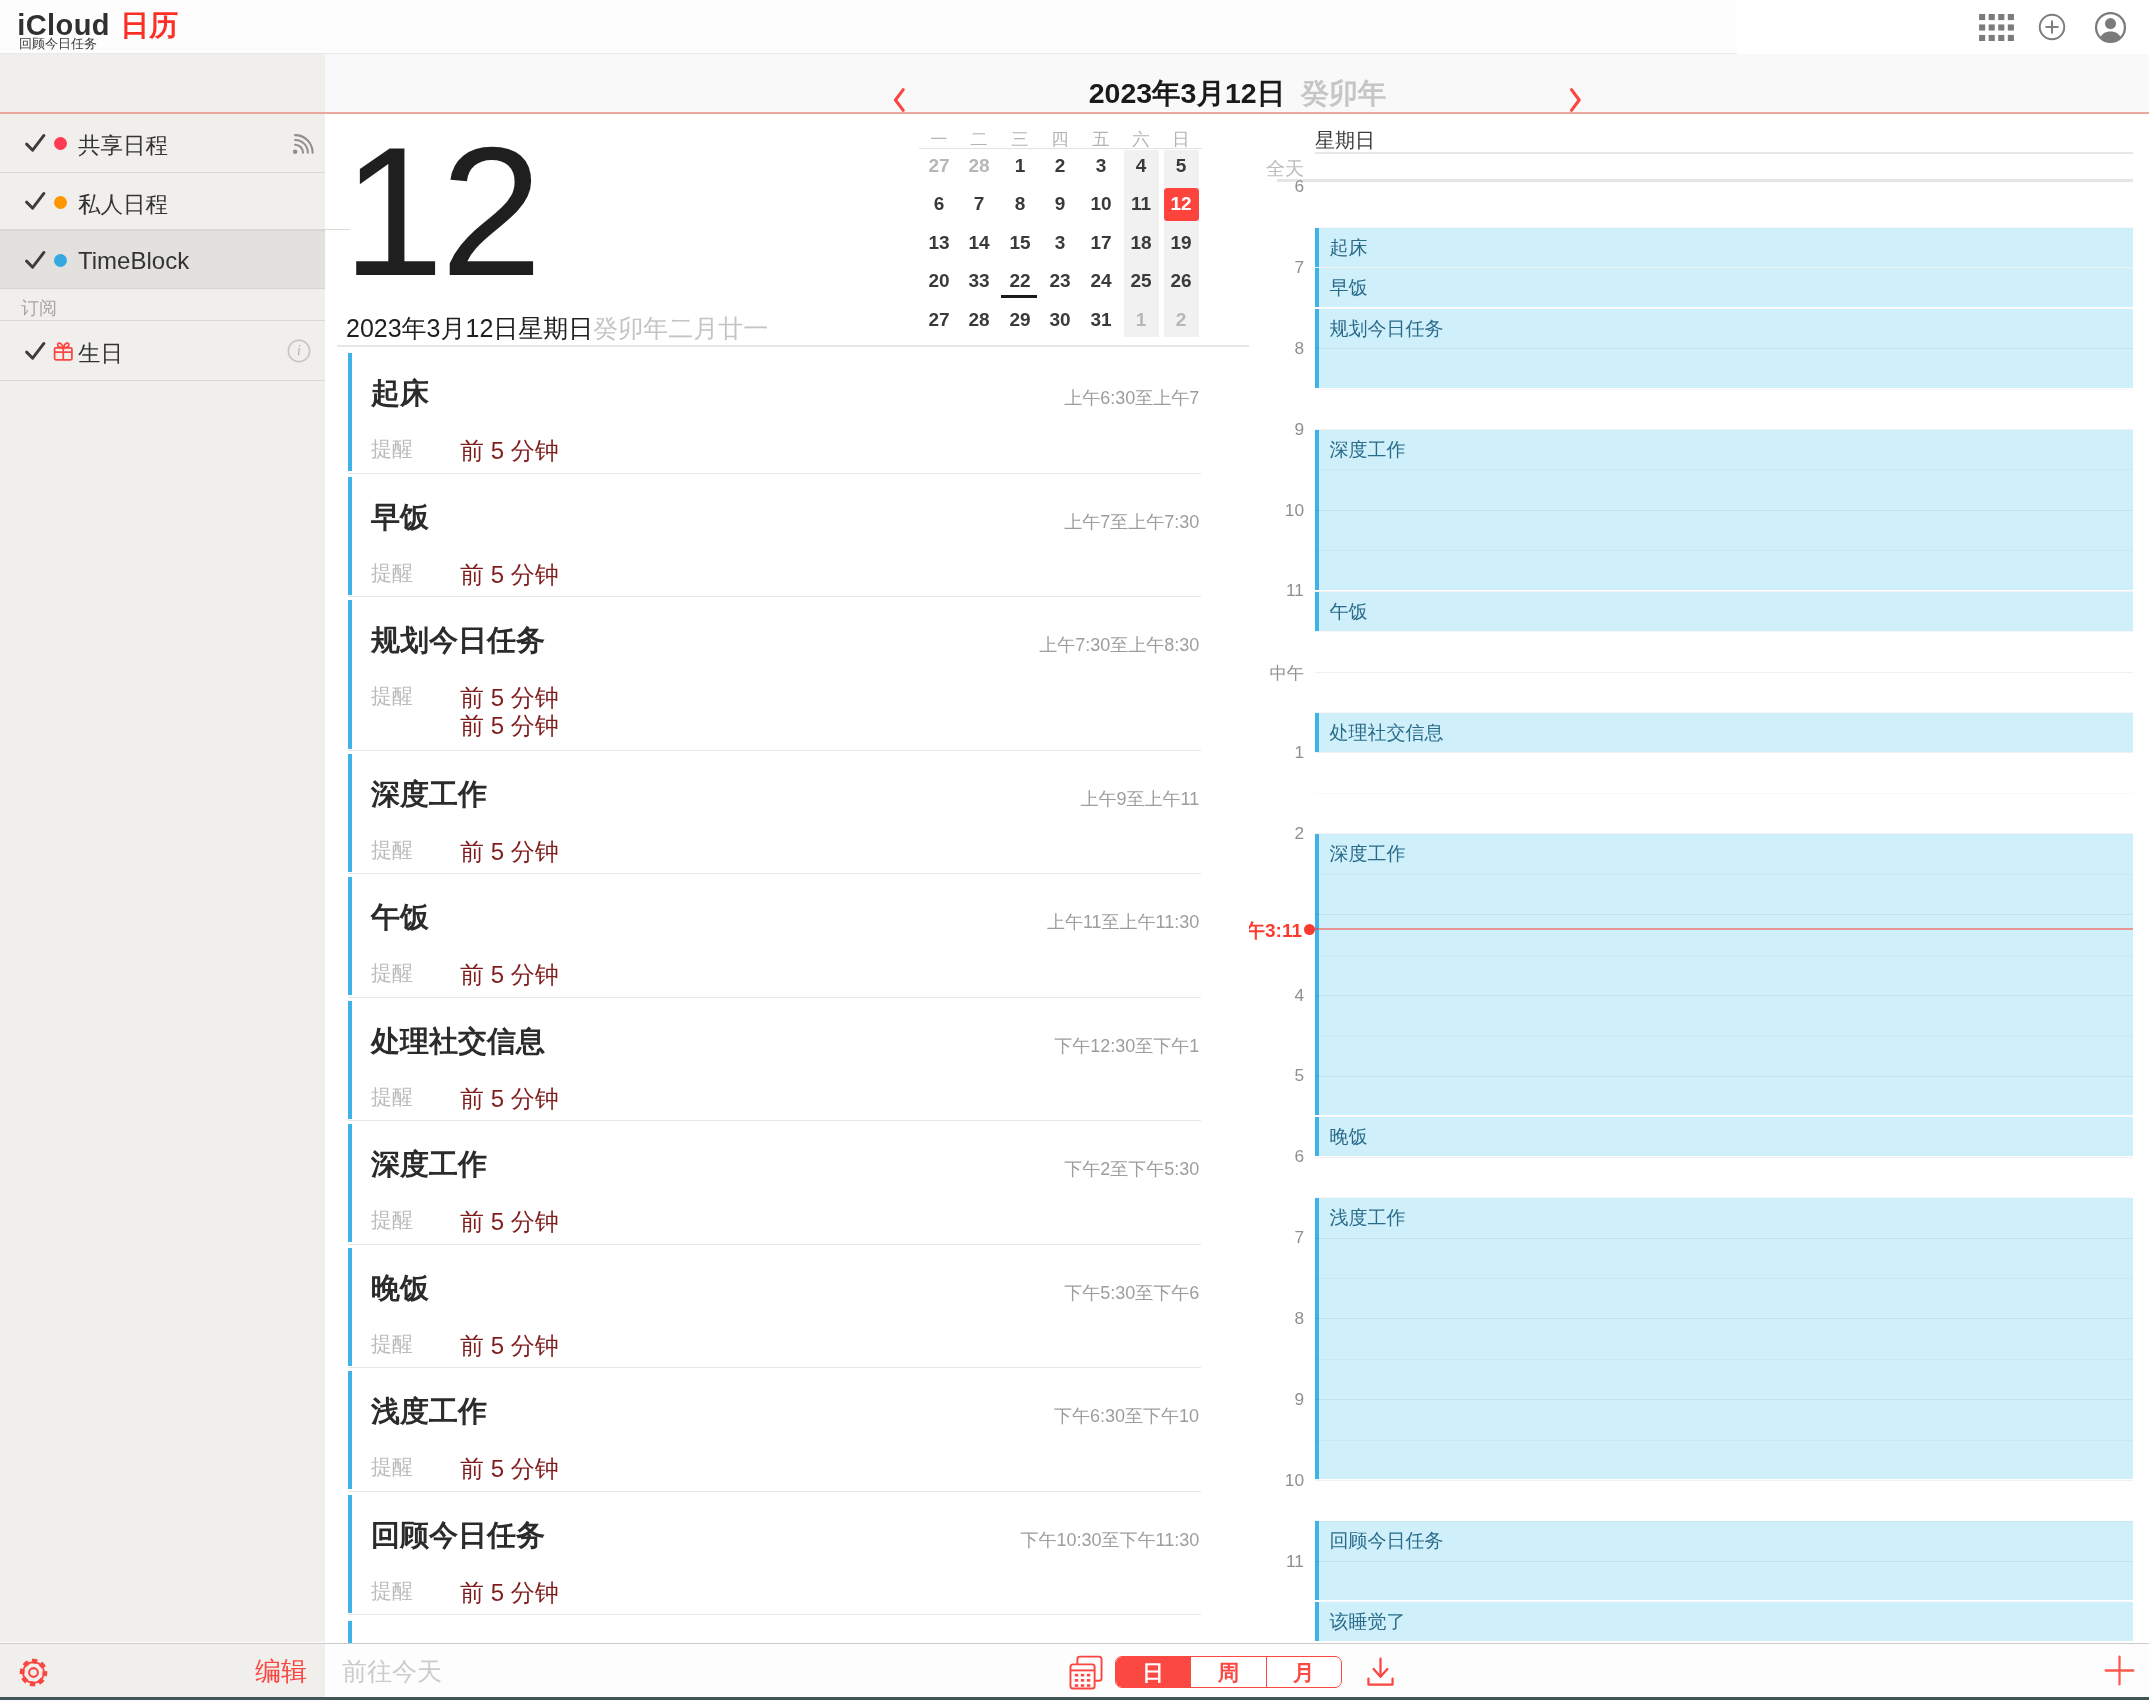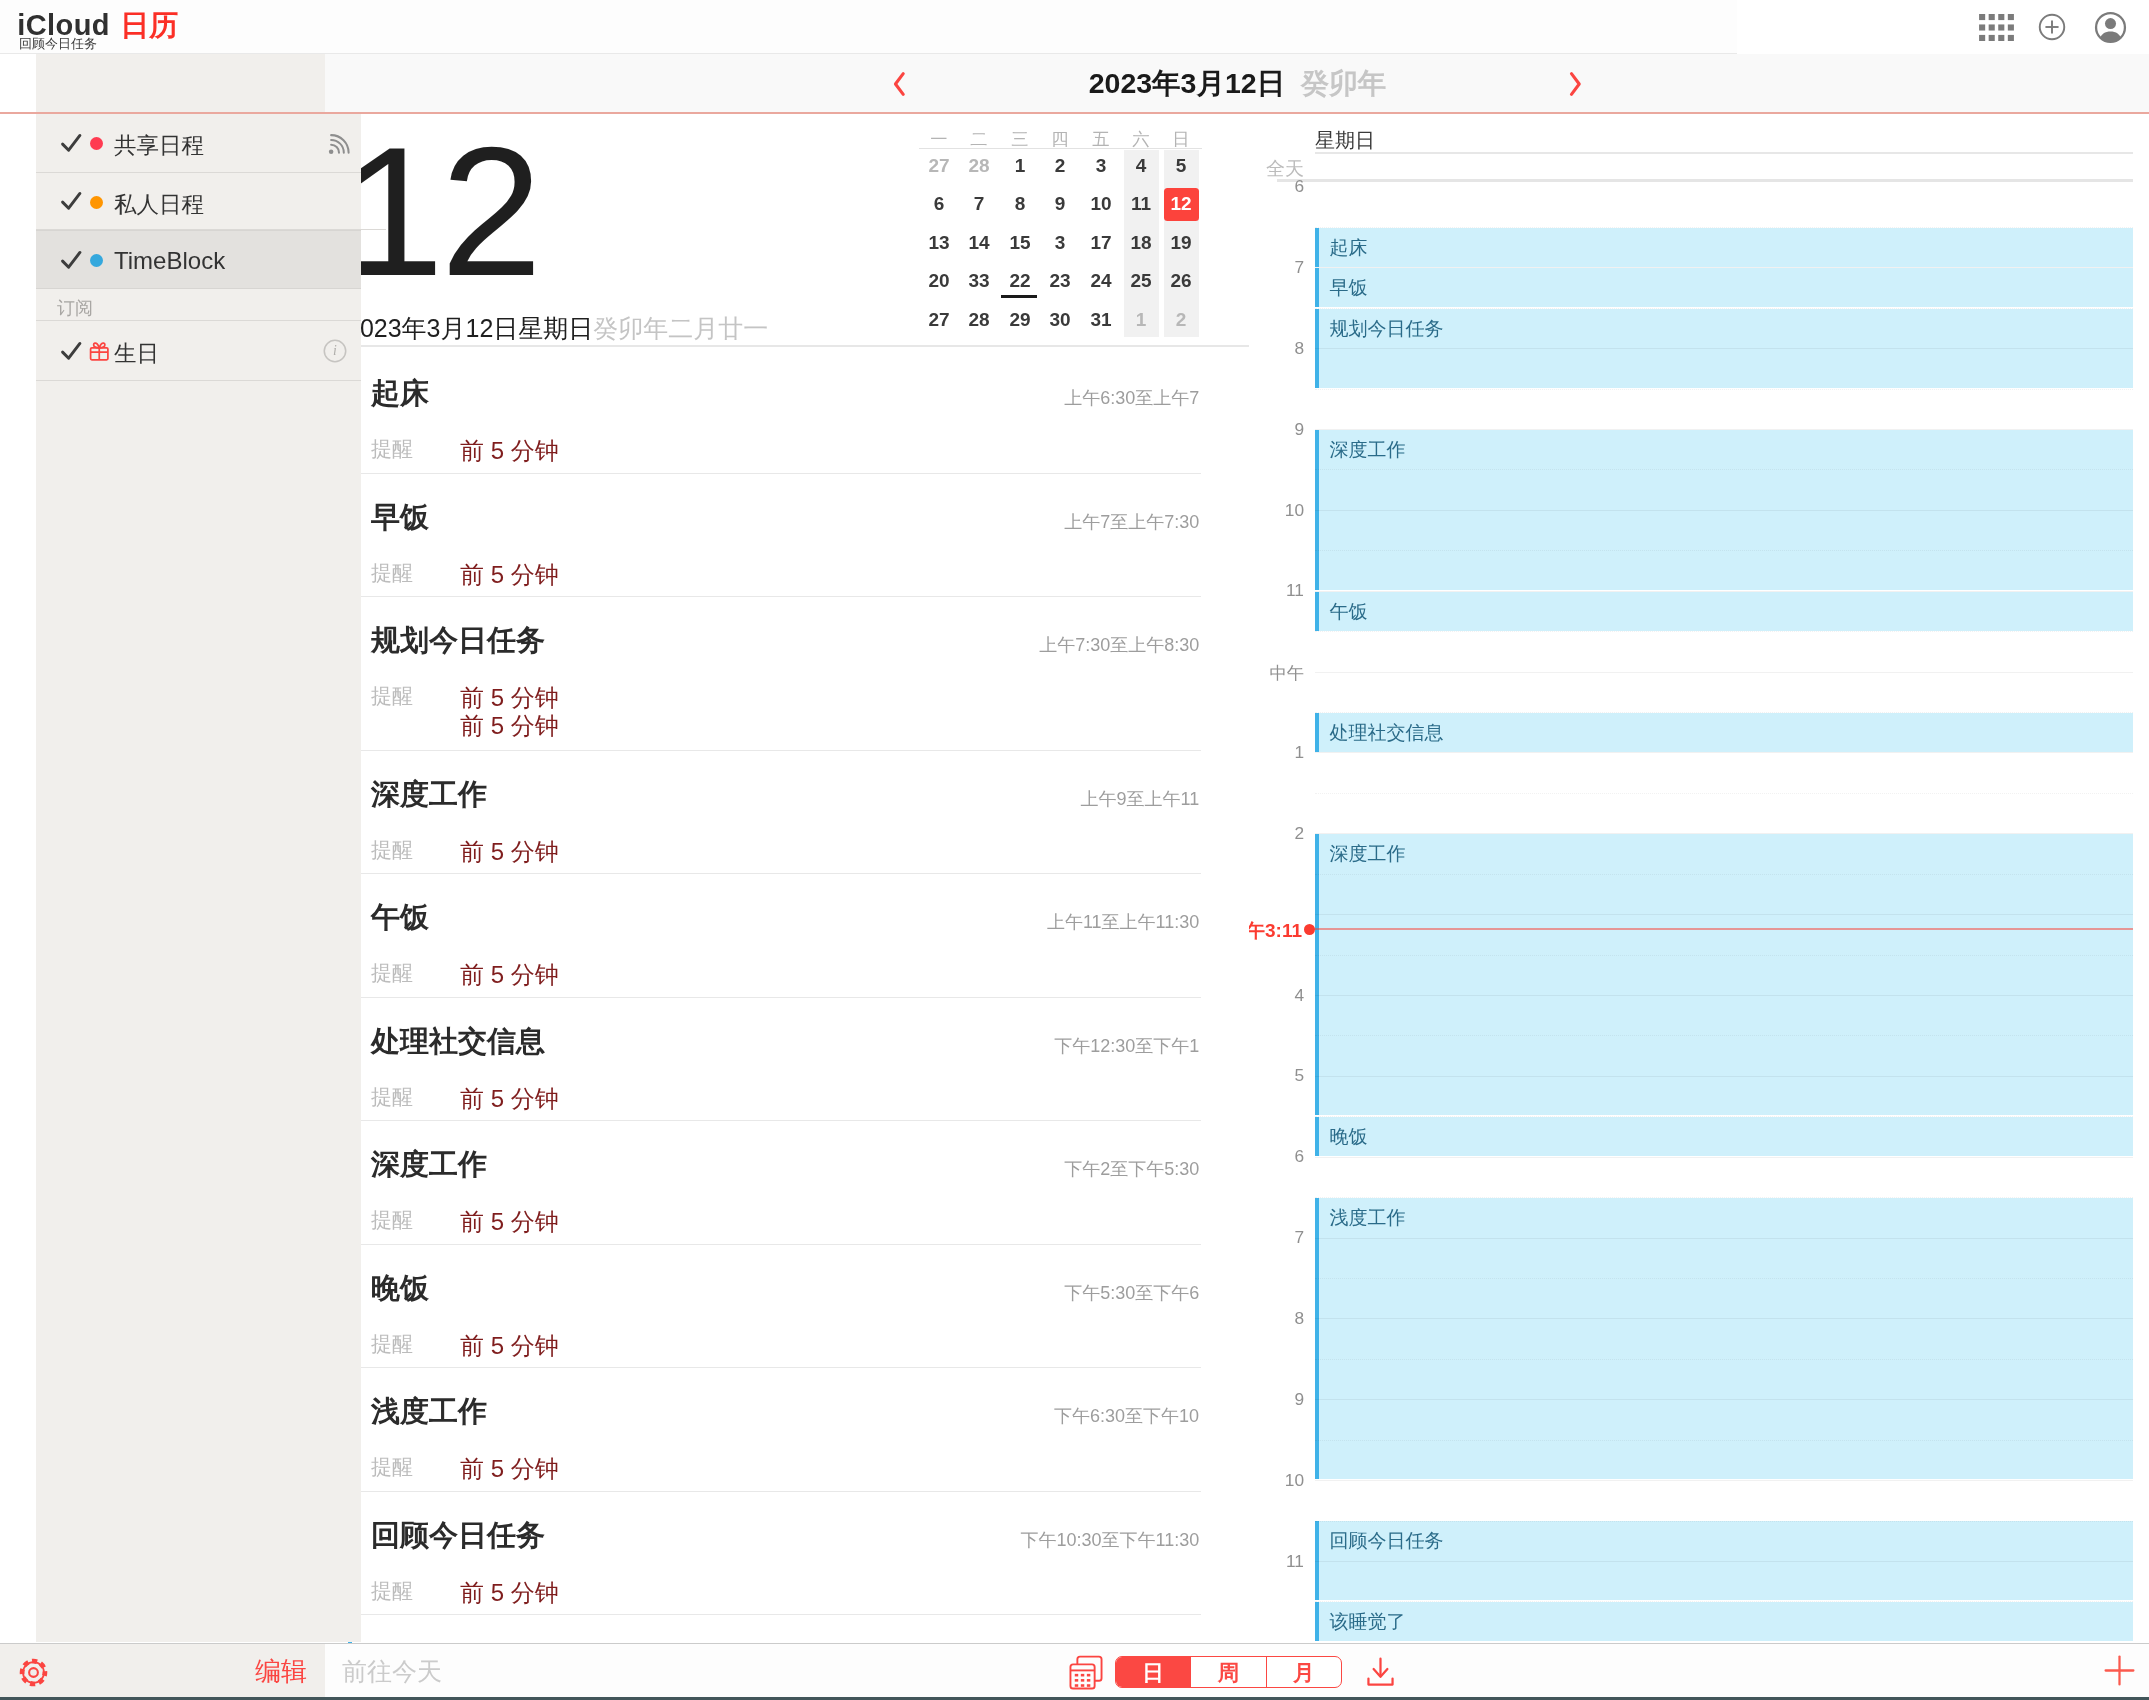--- a/index.html
+++ b/index.html
@@ -8,26 +8,26 @@
         font-family:"Liberation Sans","DejaVu Sans",sans-serif;color:#333;}
   .abs{position:absolute;}
   
   #toolbar{left:0;top:0;width:1737px;height:54px;background:#fdfdfd;border-bottom:0.9px solid #e9e9e9;z-index:30;text-align:center;}
   #logo{left:17.3px;top:6px;display:flex;align-items:baseline;}
   #logo .brand{font-size:29px;font-weight:bold;color:#303030;letter-spacing:0.4px;}
   #logo .app{font-size:29px;font-weight:bold;color:#fb2f26;margin-left:10.4px;}
   #tagline{left:19px;top:35px;font-size:13px;color:#3c3c3c;}
   .tbicon{top:0;height:54px;display:flex;align-items:center;justify-content:center;}
   
-  #navband{left:325px;top:54px;width:1825px;height:59px;background:#f9f9f9;display:flex;align-items:center;justify-content:center;gap:26px;z-index:5;}
+  #navband{left:325px;top:54px;width:1825px;height:59px;background:#f9f9f9;display:flex;align-items:flex-end;justify-content:center;gap:26px;z-index:5;}
   #navband .title{font-size:28.5px;font-weight:bold;color:#1a1a1a;}
   #navband .lunar{font-size:28.5px;font-weight:bold;color:#c6c6c6;margin-left:-10.4px;}
   #pinkline{left:0;top:112px;width:2150px;height:1.7px;background:#eaa89e;z-index:6;}
   
-  #sidebar{left:0;top:54px;width:325px;height:1588px;background:#f1efec;z-index:4;margin-left:36px;}
+  #sidebar{left:0;top:54px;width:325px;height:1588px;background:#f1efec;z-index:4;}
   
   #middle{left:325px;top:113px;width:924px;height:1530px;background:#fff;overflow:hidden;z-index:3;}
   #bigday{left:17.3px;top:7px;font-size:183px;font-weight:200;color:#1f1f1f;line-height:1;letter-spacing:-3.5px;}
   #dateline{left:21px;top:199px;font-size:25px;white-space:nowrap;}
   #dateline .d{color:#1f1f1f;}
   #dateline .l{color:#c4c4c4;}
   #mid-div{left:12px;top:232px;width:912px;height:1.7px;background:#e7e7e7;}
   
   #timeline{left:1206px;top:113px;width:943px;height:1530px;background:#fff;overflow:hidden;z-index:2;}
   #tl-dayhdr{left:109px;top:14px;font-size:20px;color:#3a3a3a;}

